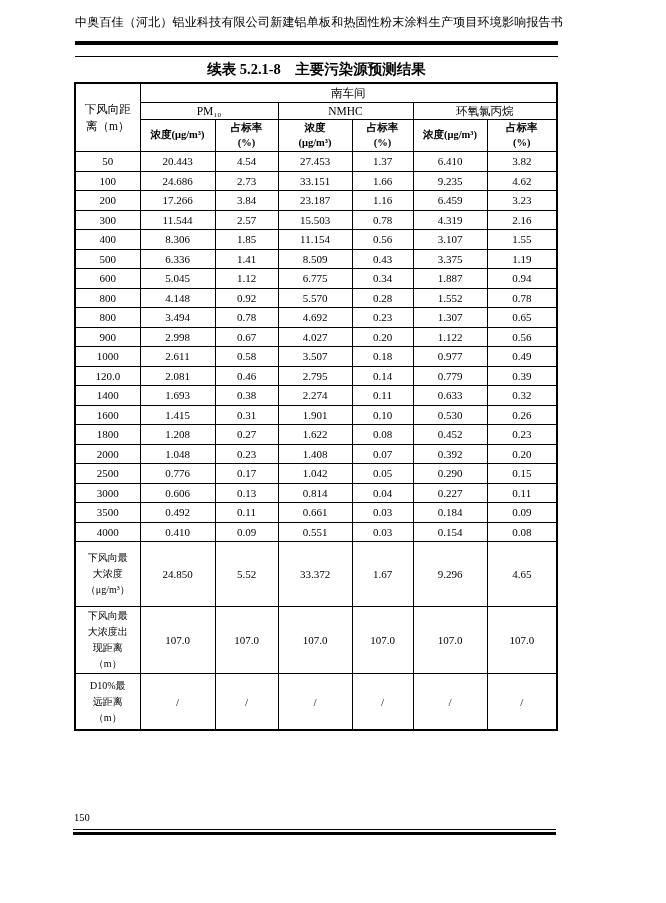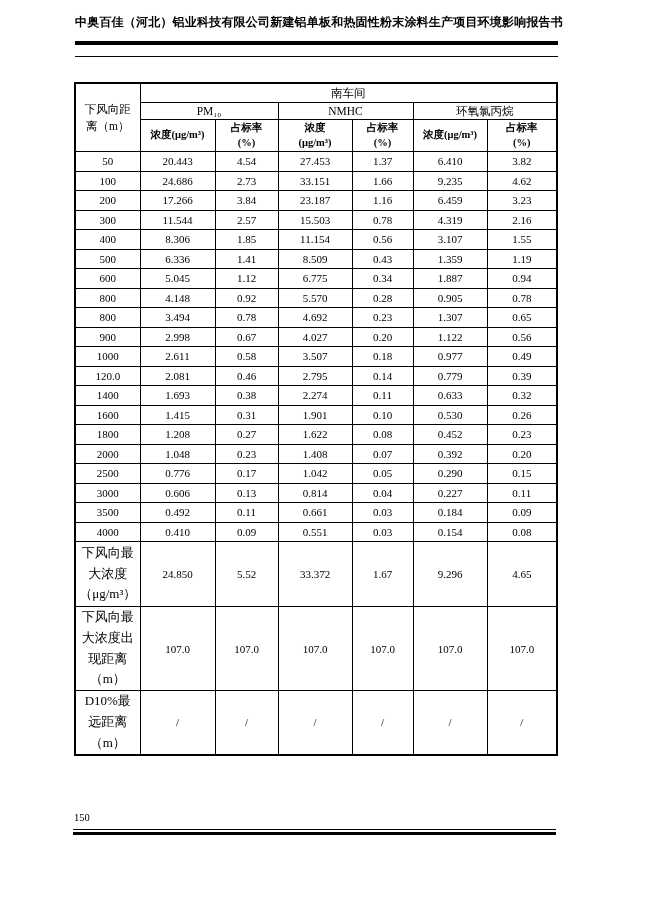--- a/index.html
+++ b/index.html
@@ -7,21 +7,20 @@
     width:666px; height:903px; background:#ffffff; color:#000;
     font-family:"Liberation Serif","DejaVu Serif",serif;
     position:relative; overflow:hidden;
   }
   .canvas { position:absolute; inset:0; }
 
   .doc-header-text {
     position:absolute; top:14px; left:75px; width:483px;
     font-size:12px; text-align:center; white-space:nowrap;
     letter-spacing:0.2px;
-    font-weight:bold;
   }
   .rule { position:absolute; left:75px; width:483px; background:#000; }
   .rule.header-thick { top:41px; height:4px; }
   .rule.header-thin  { top:56px; height:1px; }
 
   .table-title {
     position:absolute; top:60px; left:75px; width:483px;
     text-align:center; font-weight:bold; font-size:14.5px;
   }
 
@@ -38,38 +37,39 @@
   .pre { white-space:pre-line; line-height:1.45; }
   .hdr   { font-size:11.5px; }
   .metric { font-weight:bold; font-size:10.5px; line-height:1.35; white-space:pre-line; }
   tr.h1 td { height:18px;margin-top:8px; }
   tr.h2 td { height:16px;margin-left:12px; }
   tr.h3 td { height:31px; }
   tbody.data tr td { height:18.5px; }
   tr.sum-a td { height:64px; }
   tr.sum-b td { height:66px; }
   tr.sum-c td { height:55px;margin-left:12px; }
-  td.label-cell { font-size:13px; line-height:1.6; }
+  td.label-cell { font-size:10px; line-height:1.6; }
 
   .rule.footer-thin  { top:829px; height:1px; left:73px; }
   .rule.footer-thick { top:832px; height:3px; left:73px; }
   .page-number {
     position:absolute; top:812px; left:74px;
     font-size:10.5px;
   }
 </style>
 </head>
 <body>
 
 <div class="canvas">
 
   <div class="doc-header-text">中奥百佳（河北）铝业科技有限公司新建铝单板和热固性粉末涂料生产项目环境影响报告书</div>
   <div class="rule header-thick"></div>
   <div class="rule header-thin"></div>
 
+  <div class="table-title">续表 5.2.1-8　主要污染源预测结果</div>
 
   <table class="pred">
     <colgroup>
       <col style="width:65px">
         <col style="width:75px">
         <col style="width:63px">
       <col style="width:74px">
         <col style="width:61px">
         <col style="width:74px">
         <col style="width:70px">
@@ -143,39 +143,39 @@
           <td>0.56</td>
           <td>3.107</td>
           <td>1.55</td>
         </tr>
         <tr>
           <td>500</td>
           <td>6.336</td>
           <td>1.41</td>
           <td>8.509</td>
           <td>0.43</td>
-          <td>1.359</td>
+          <td>3.375</td>
           <td>1.19</td>
         </tr>
         <tr>
           <td>600</td>
           <td>5.045</td>
           <td>1.12</td>
           <td>6.775</td>
           <td>0.34</td>
           <td>1.887</td>
           <td>0.94</td>
         </tr>
         <tr>
           <td>800</td>
           <td>4.148</td>
           <td>0.92</td>
           <td>5.570</td>
           <td>0.28</td>
-          <td>0.905</td>
+          <td>1.552</td>
           <td>0.78</td>
         </tr>
         <tr>
           <td>800</td>
           <td>3.494</td>
           <td>0.78</td>
           <td>4.692</td>
           <td>0.23</td>
           <td>1.307</td>
           <td>0.65</td>

